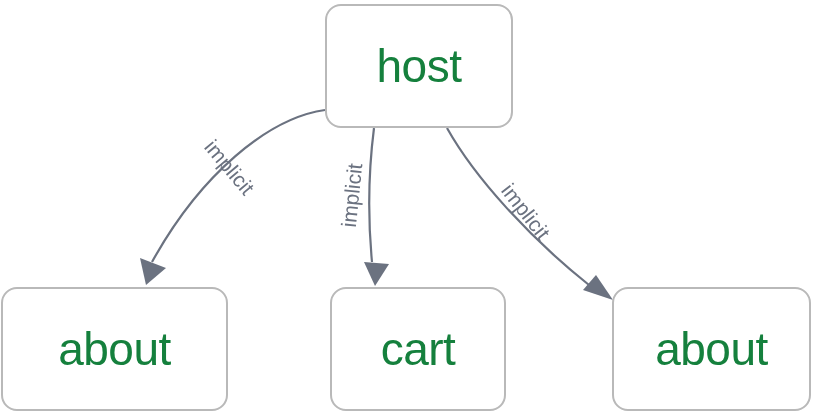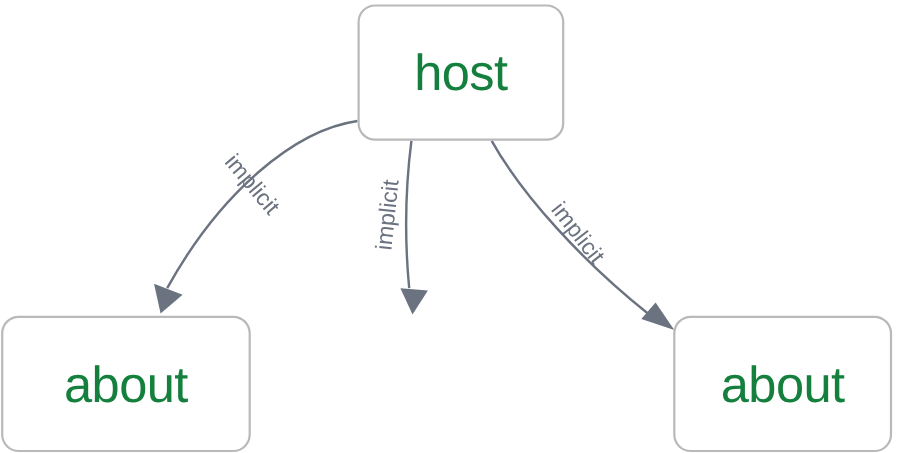--- a/index.html
+++ b/index.html
@@ -111,18 +111,21 @@
   </svg>
 
   <div class="node-box" id="node-host">
     <span class="node-label">host</span>
   </div>
 
   <div class="node-box" id="node-about">
     <span class="node-label">about</span>
   </div>
 
+  <div class="node-box" id="node-cart">
+    <span class="node-label">cart</span>
+  </div>
 
   <div class="node-box" id="node-shop">
     <span class="node-label">about</span>
   </div>
 
 </div>
 
 </body></html>

